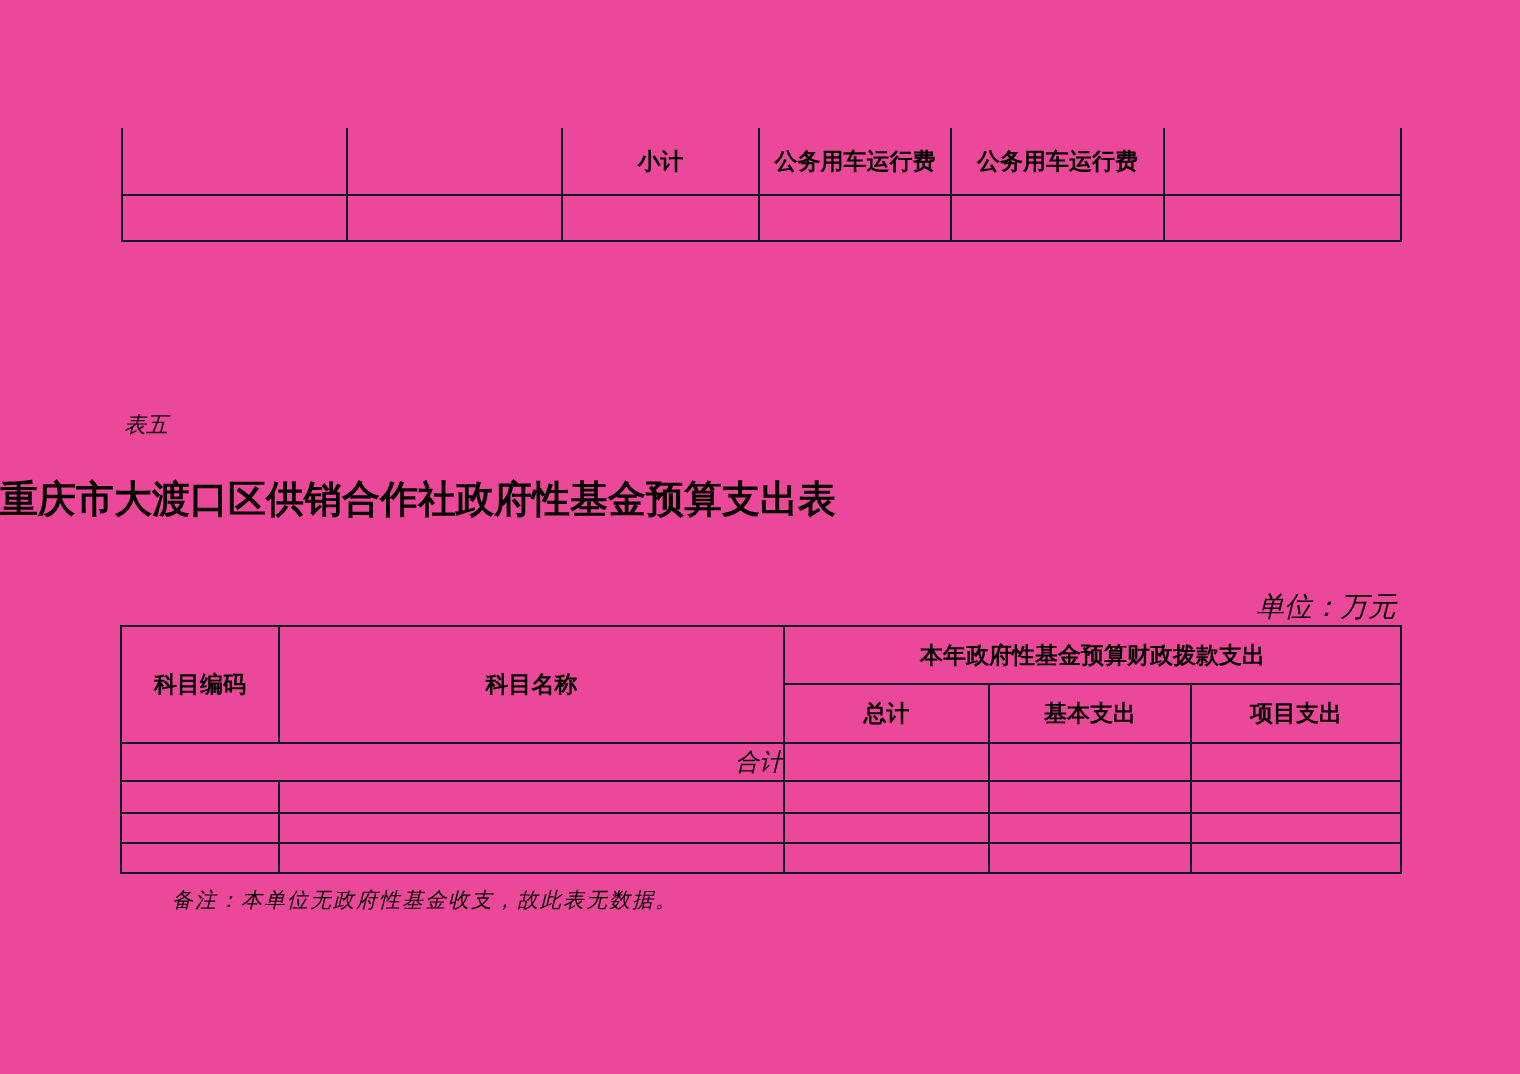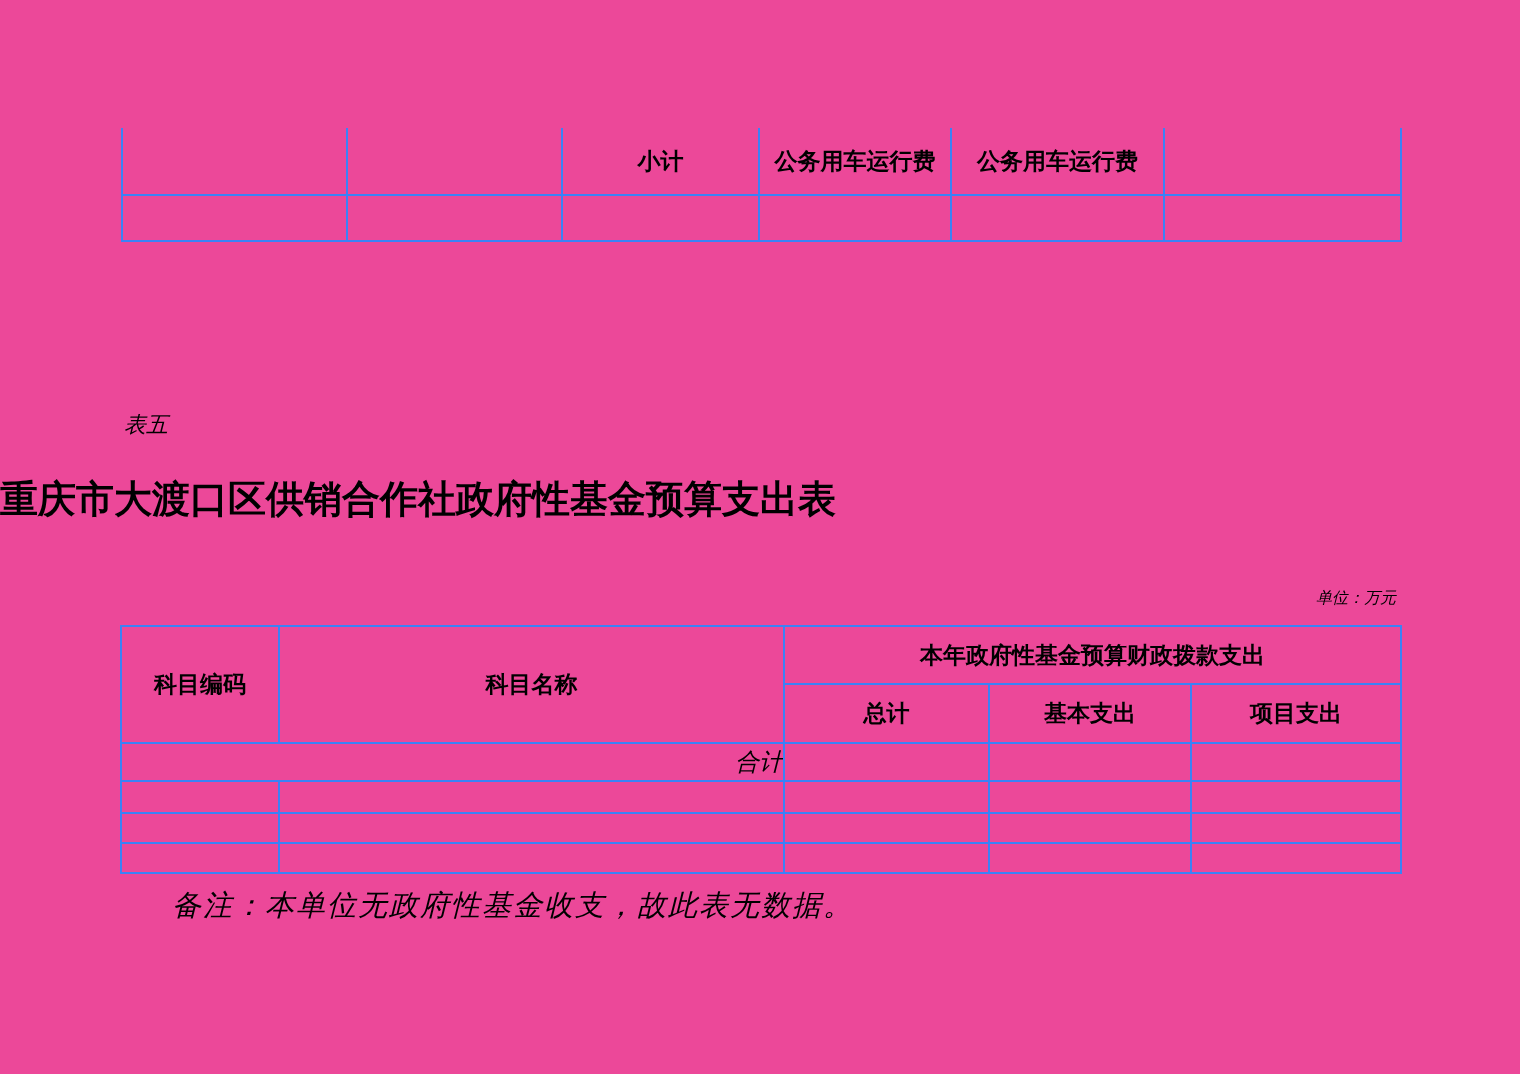--- a/index.html
+++ b/index.html
@@ -17,21 +17,21 @@
     color: #000000;
   }
 
   
   table {
     border-collapse: collapse;
     table-layout: fixed;
     position: absolute;
   }
   td, th {
-    border: 2px solid #3b82f6;
+    border: 2px solid #0f172a;
     padding: 0;
     text-align: center;
     vertical-align: middle;
     overflow: hidden;
     font-weight: normal;
   }
 
   
   .vehicle-table {
     left: 121px;
@@ -68,27 +68,27 @@
     text-align: left;
     font-family: "DejaVu Serif", serif;
     font-weight: bold;
     font-size: 38px;
     letter-spacing: 0px;
   }
   .unit-label {
     position: absolute;
     right: 124px;
     top: 588px;
-    font-size: 16px;
+    font-size: 28px;
   }
   .doc-note {
     position: absolute;
     left: 172px;
     top: 886px;
-    font-size: 29px;
+    font-size: 21px;
     letter-spacing: 2px;
   }
 
   
   .fund-table {
     left: 120px;
     top: 625px;
     width: 1280px;
   }
   .fund-table th {

